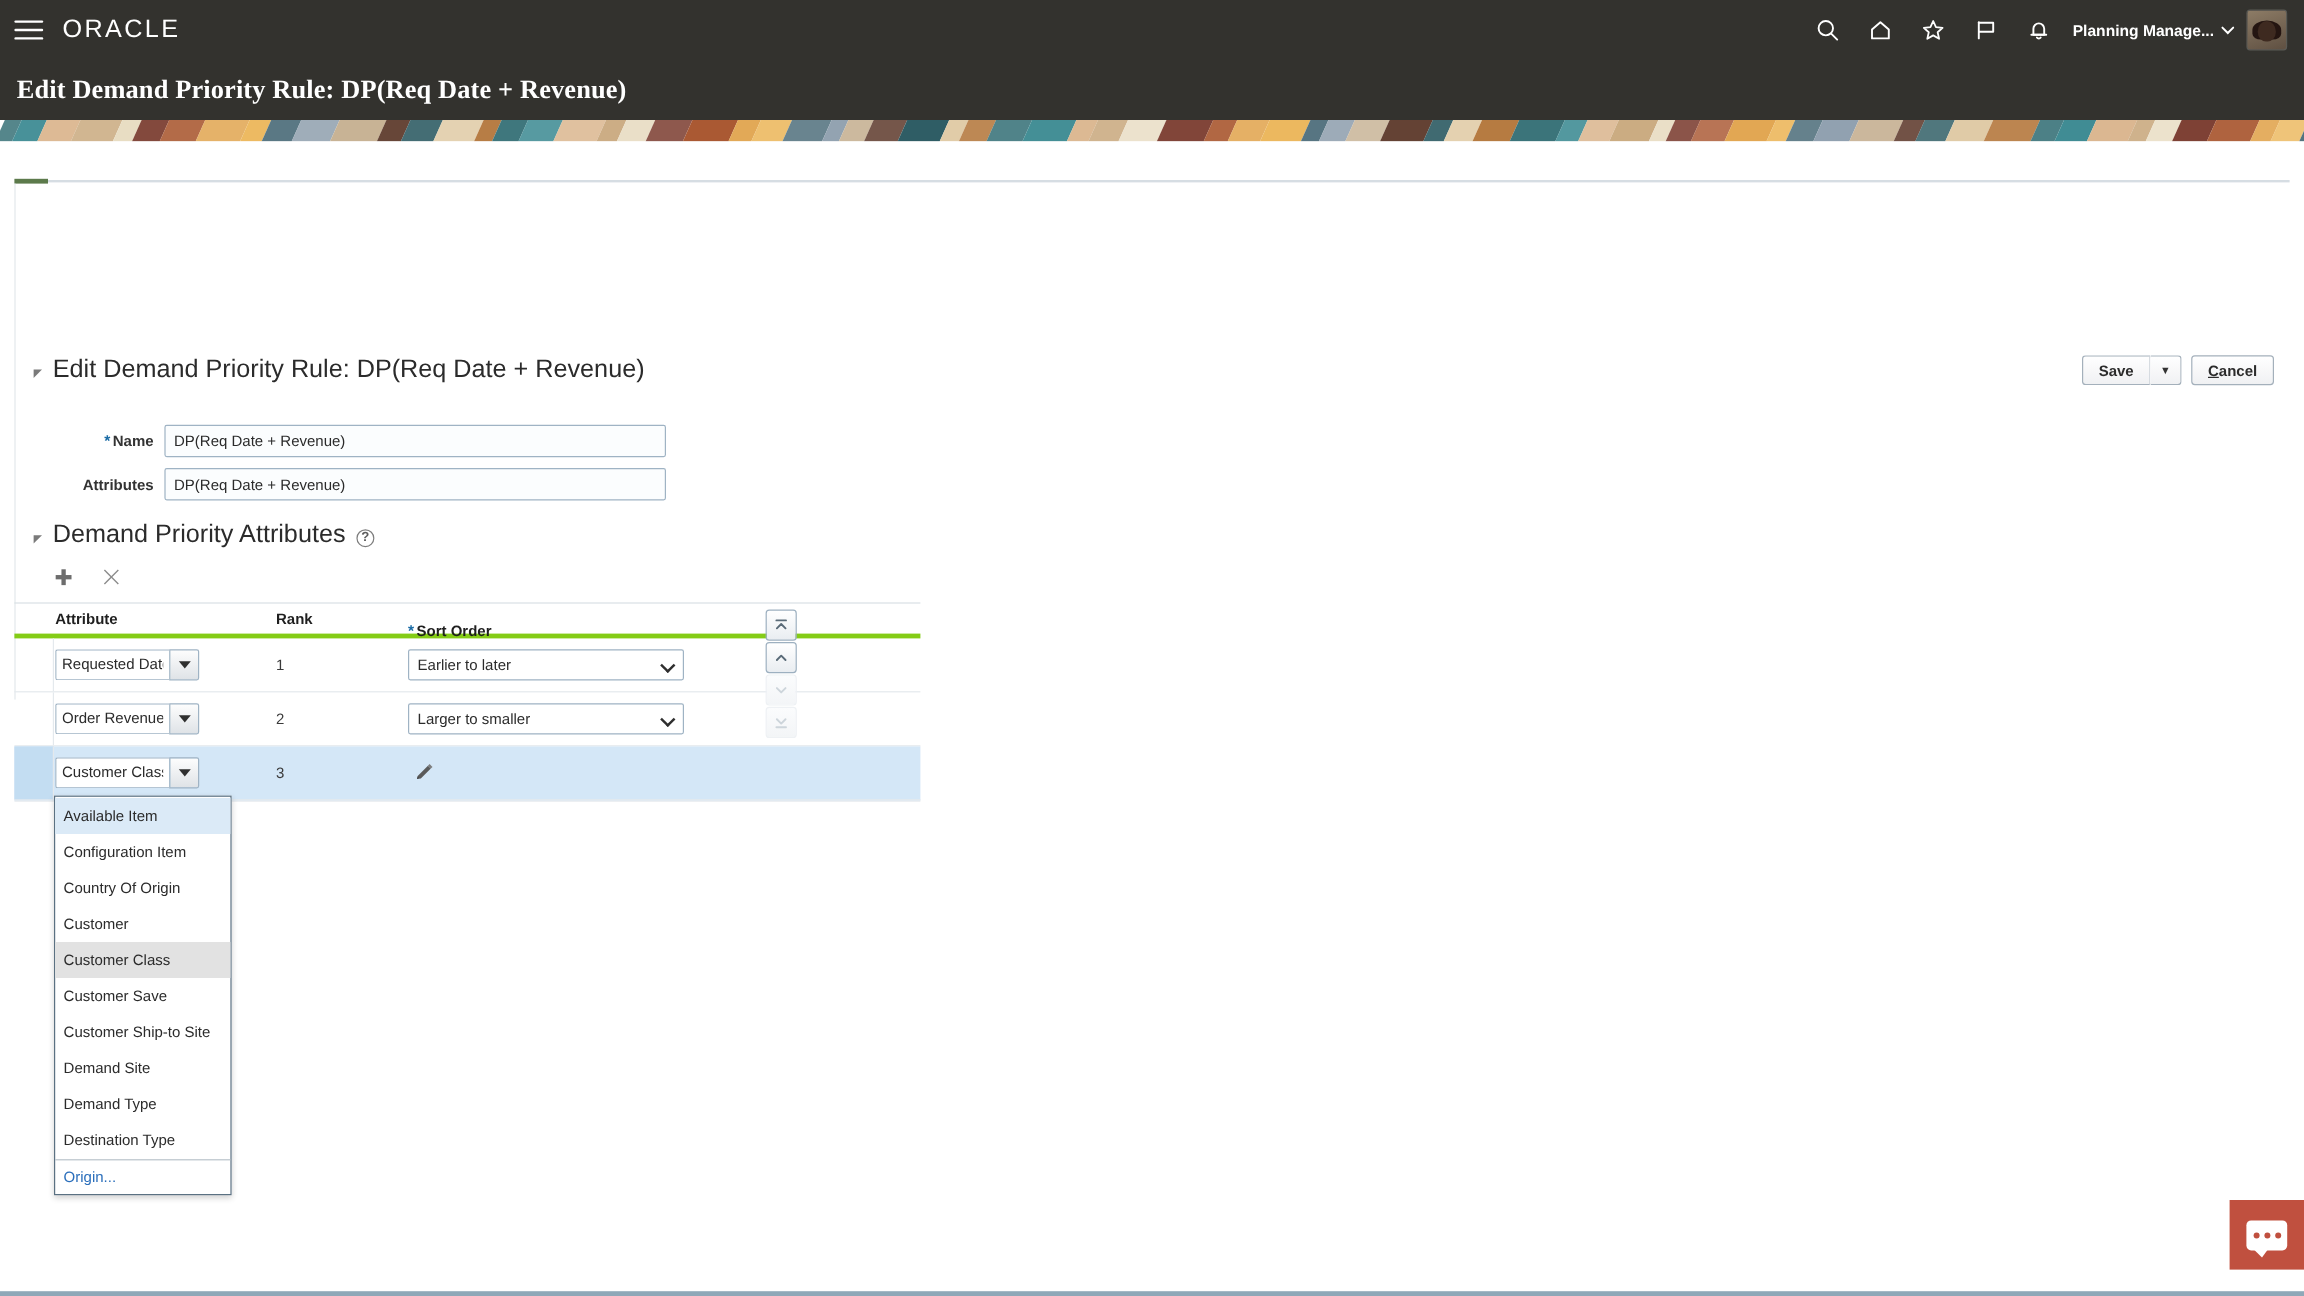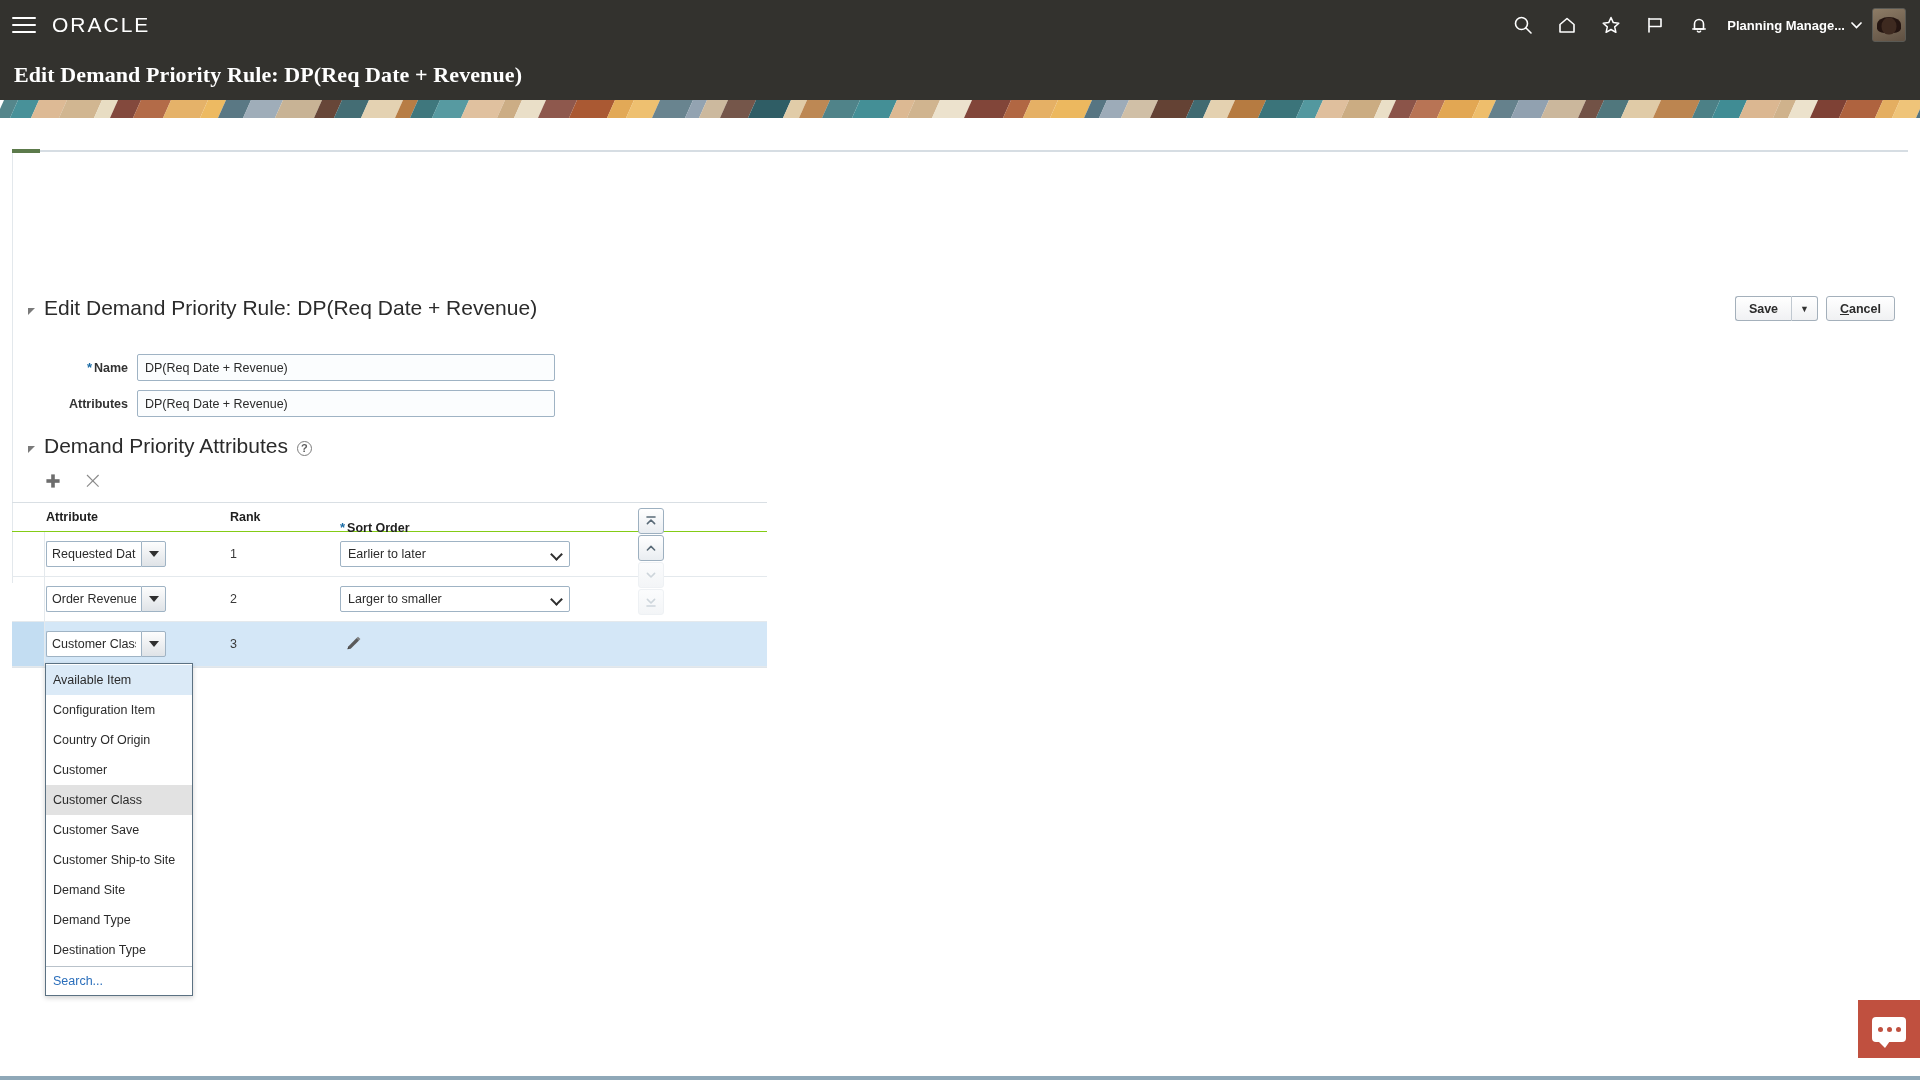--- a/index.html
+++ b/index.html
@@ -206,21 +206,21 @@
   }
 
   
   .attrs-table {
     position: absolute; top: 384px; left: 12px;
     width: 755px;
   }
   .tbl-topline { width: 100%; height: 1px; background: #d9dfe4; }
   .tbl-head {
     display: flex; align-items: center; height: 29px;
-    border-bottom: 1px solid #84cc16;
+    border-bottom: 4px solid #84cc16;
     padding-left: 34px;
   }
   .th {
     font-size: 12.5px; font-weight: bold; color: #1f1f1f;
     white-space: nowrap;
   }
   .th-attribute { width: 184px; }
   .th-rank { width: 110px; }
   .th-sort { width: 230px; margin-top: 20px; }
 
@@ -664,21 +664,21 @@
       <div class="dd-item">Configuration Item</div>
       <div class="dd-item">Country Of Origin</div>
       <div class="dd-item">Customer</div>
       <div class="dd-item selected">Customer Class</div>
       <div class="dd-item">Customer Save</div>
       <div class="dd-item">Customer Ship-to Site</div>
       <div class="dd-item">Demand Site</div>
       <div class="dd-item">Demand Type</div>
       <div class="dd-item">Destination Type</div>
       <div class="dd-sep"></div>
-    <div class="dd-search">Search...</div>
+    <div class="dd-search">Origin...</div>
   </div>
 
 </div>
 
 <div class="chat-widget">
   <div class="bubble">
     <i></i>
       <i></i>
       <i></i>
   </div>

